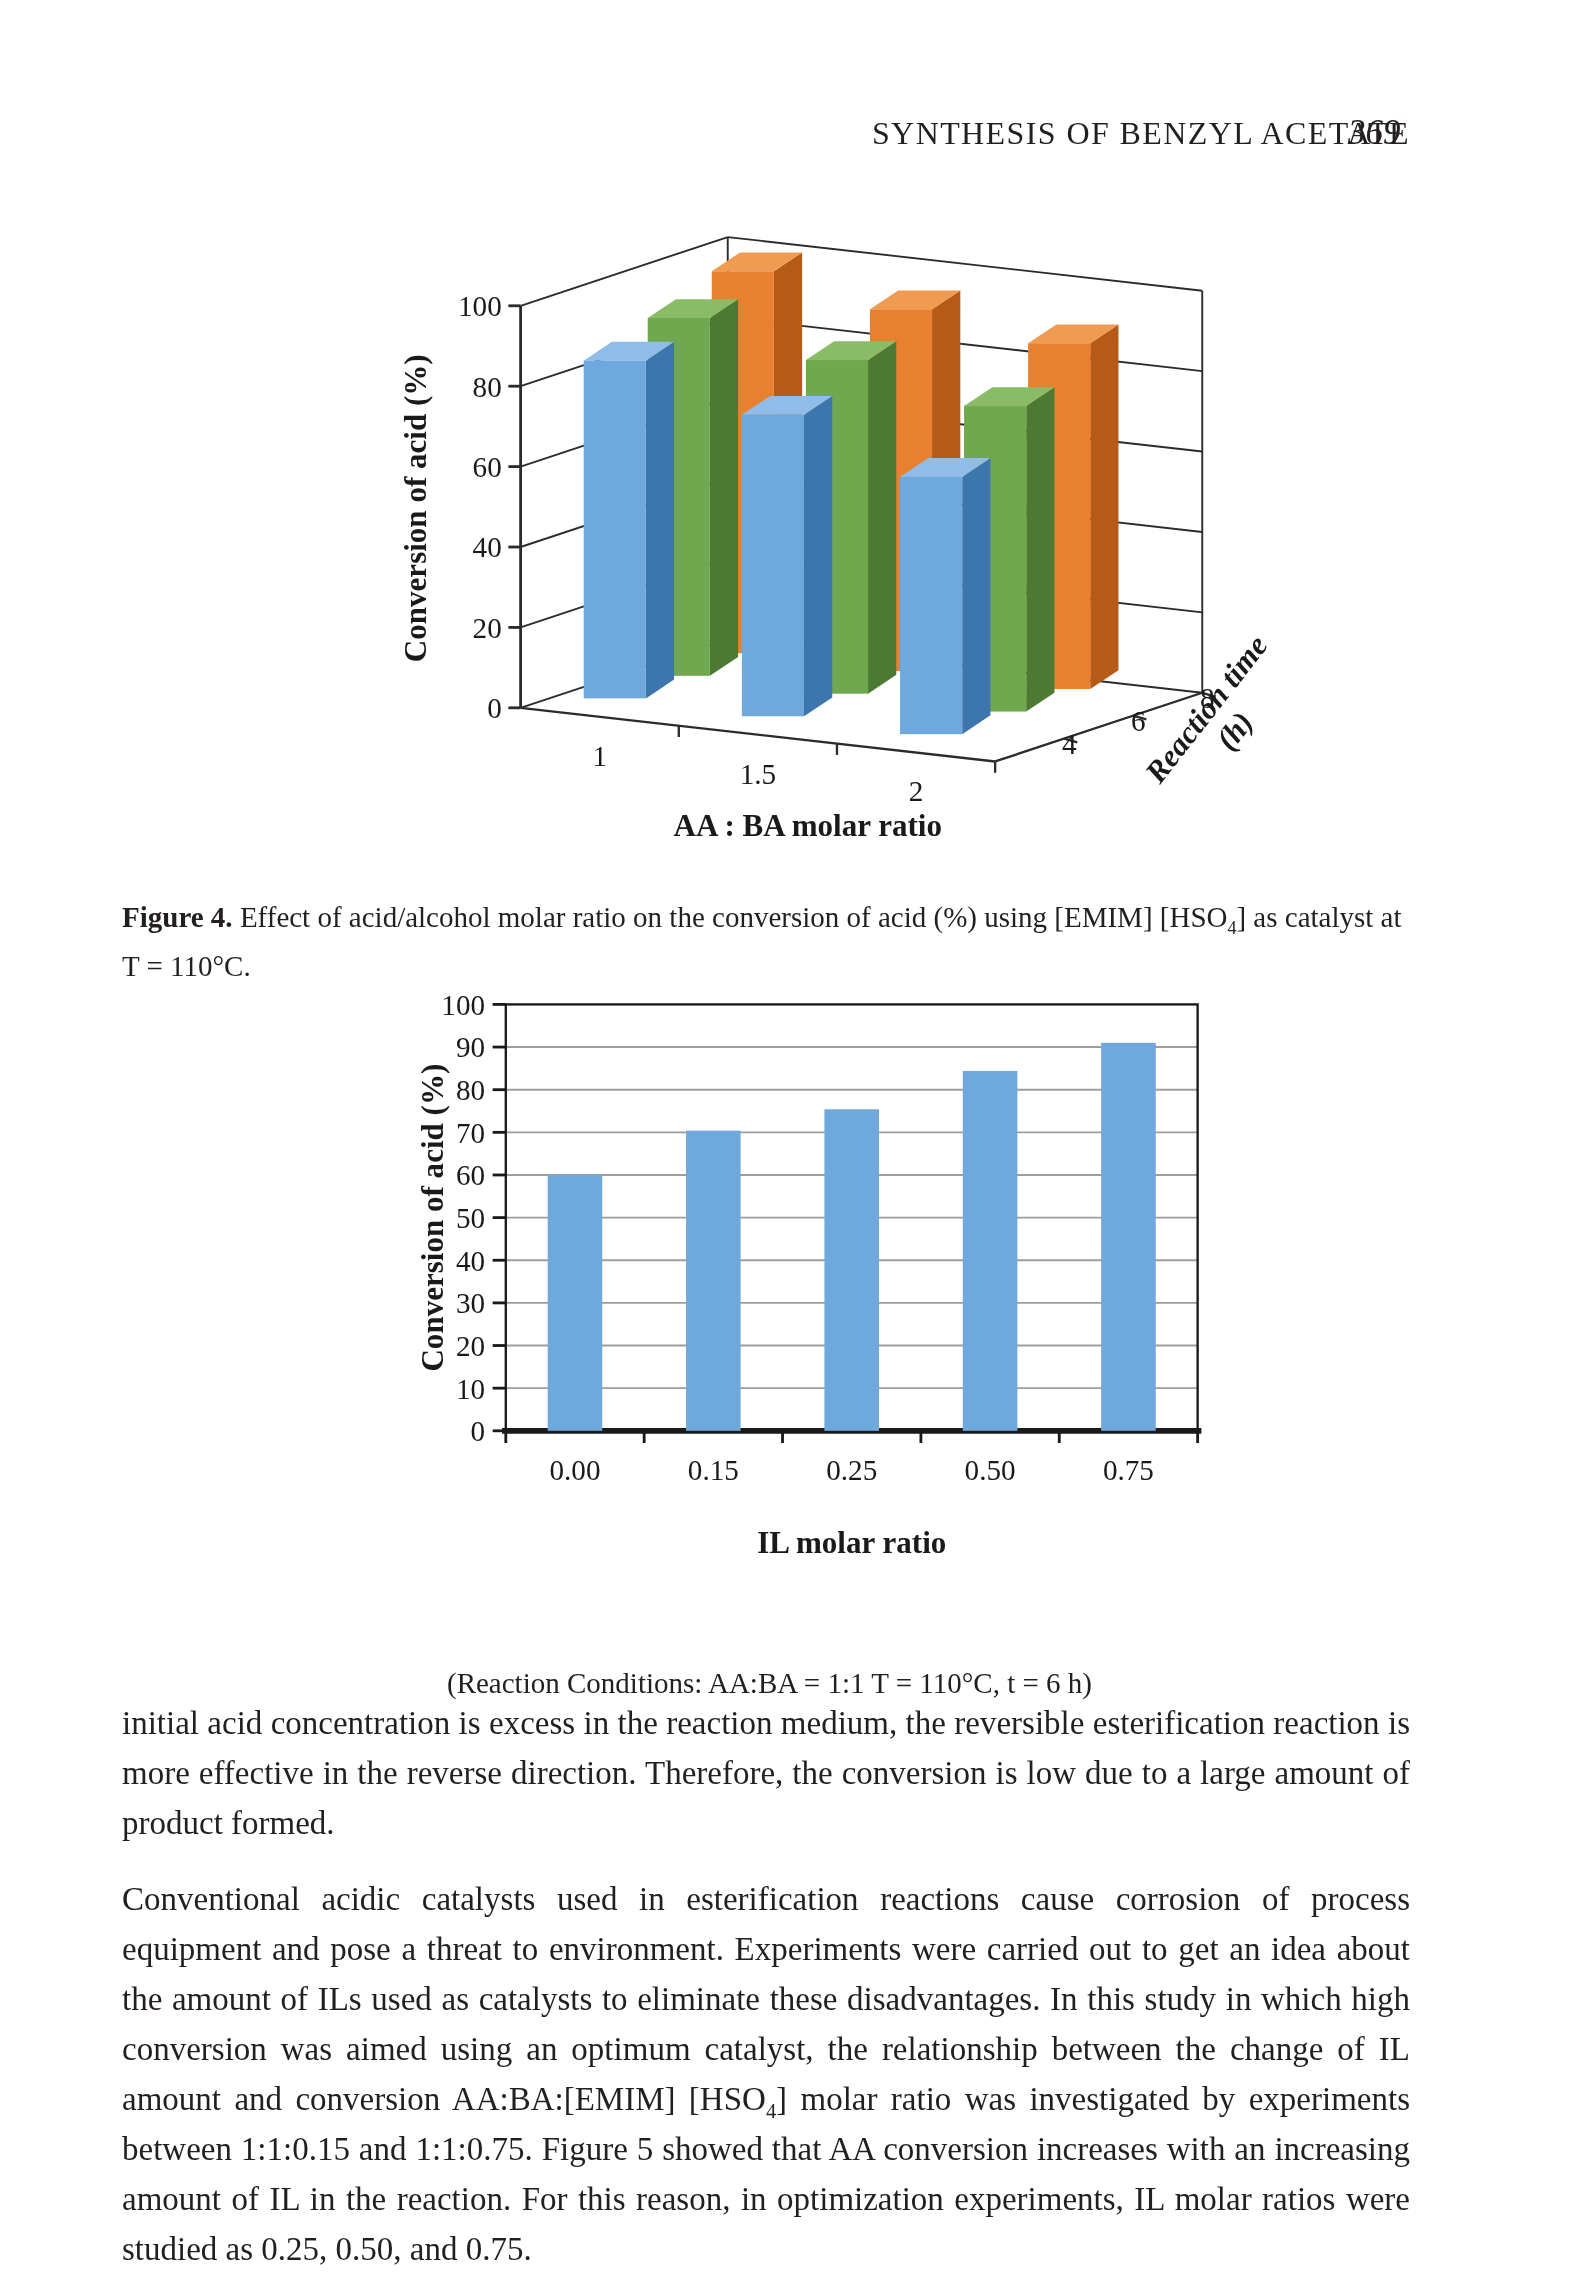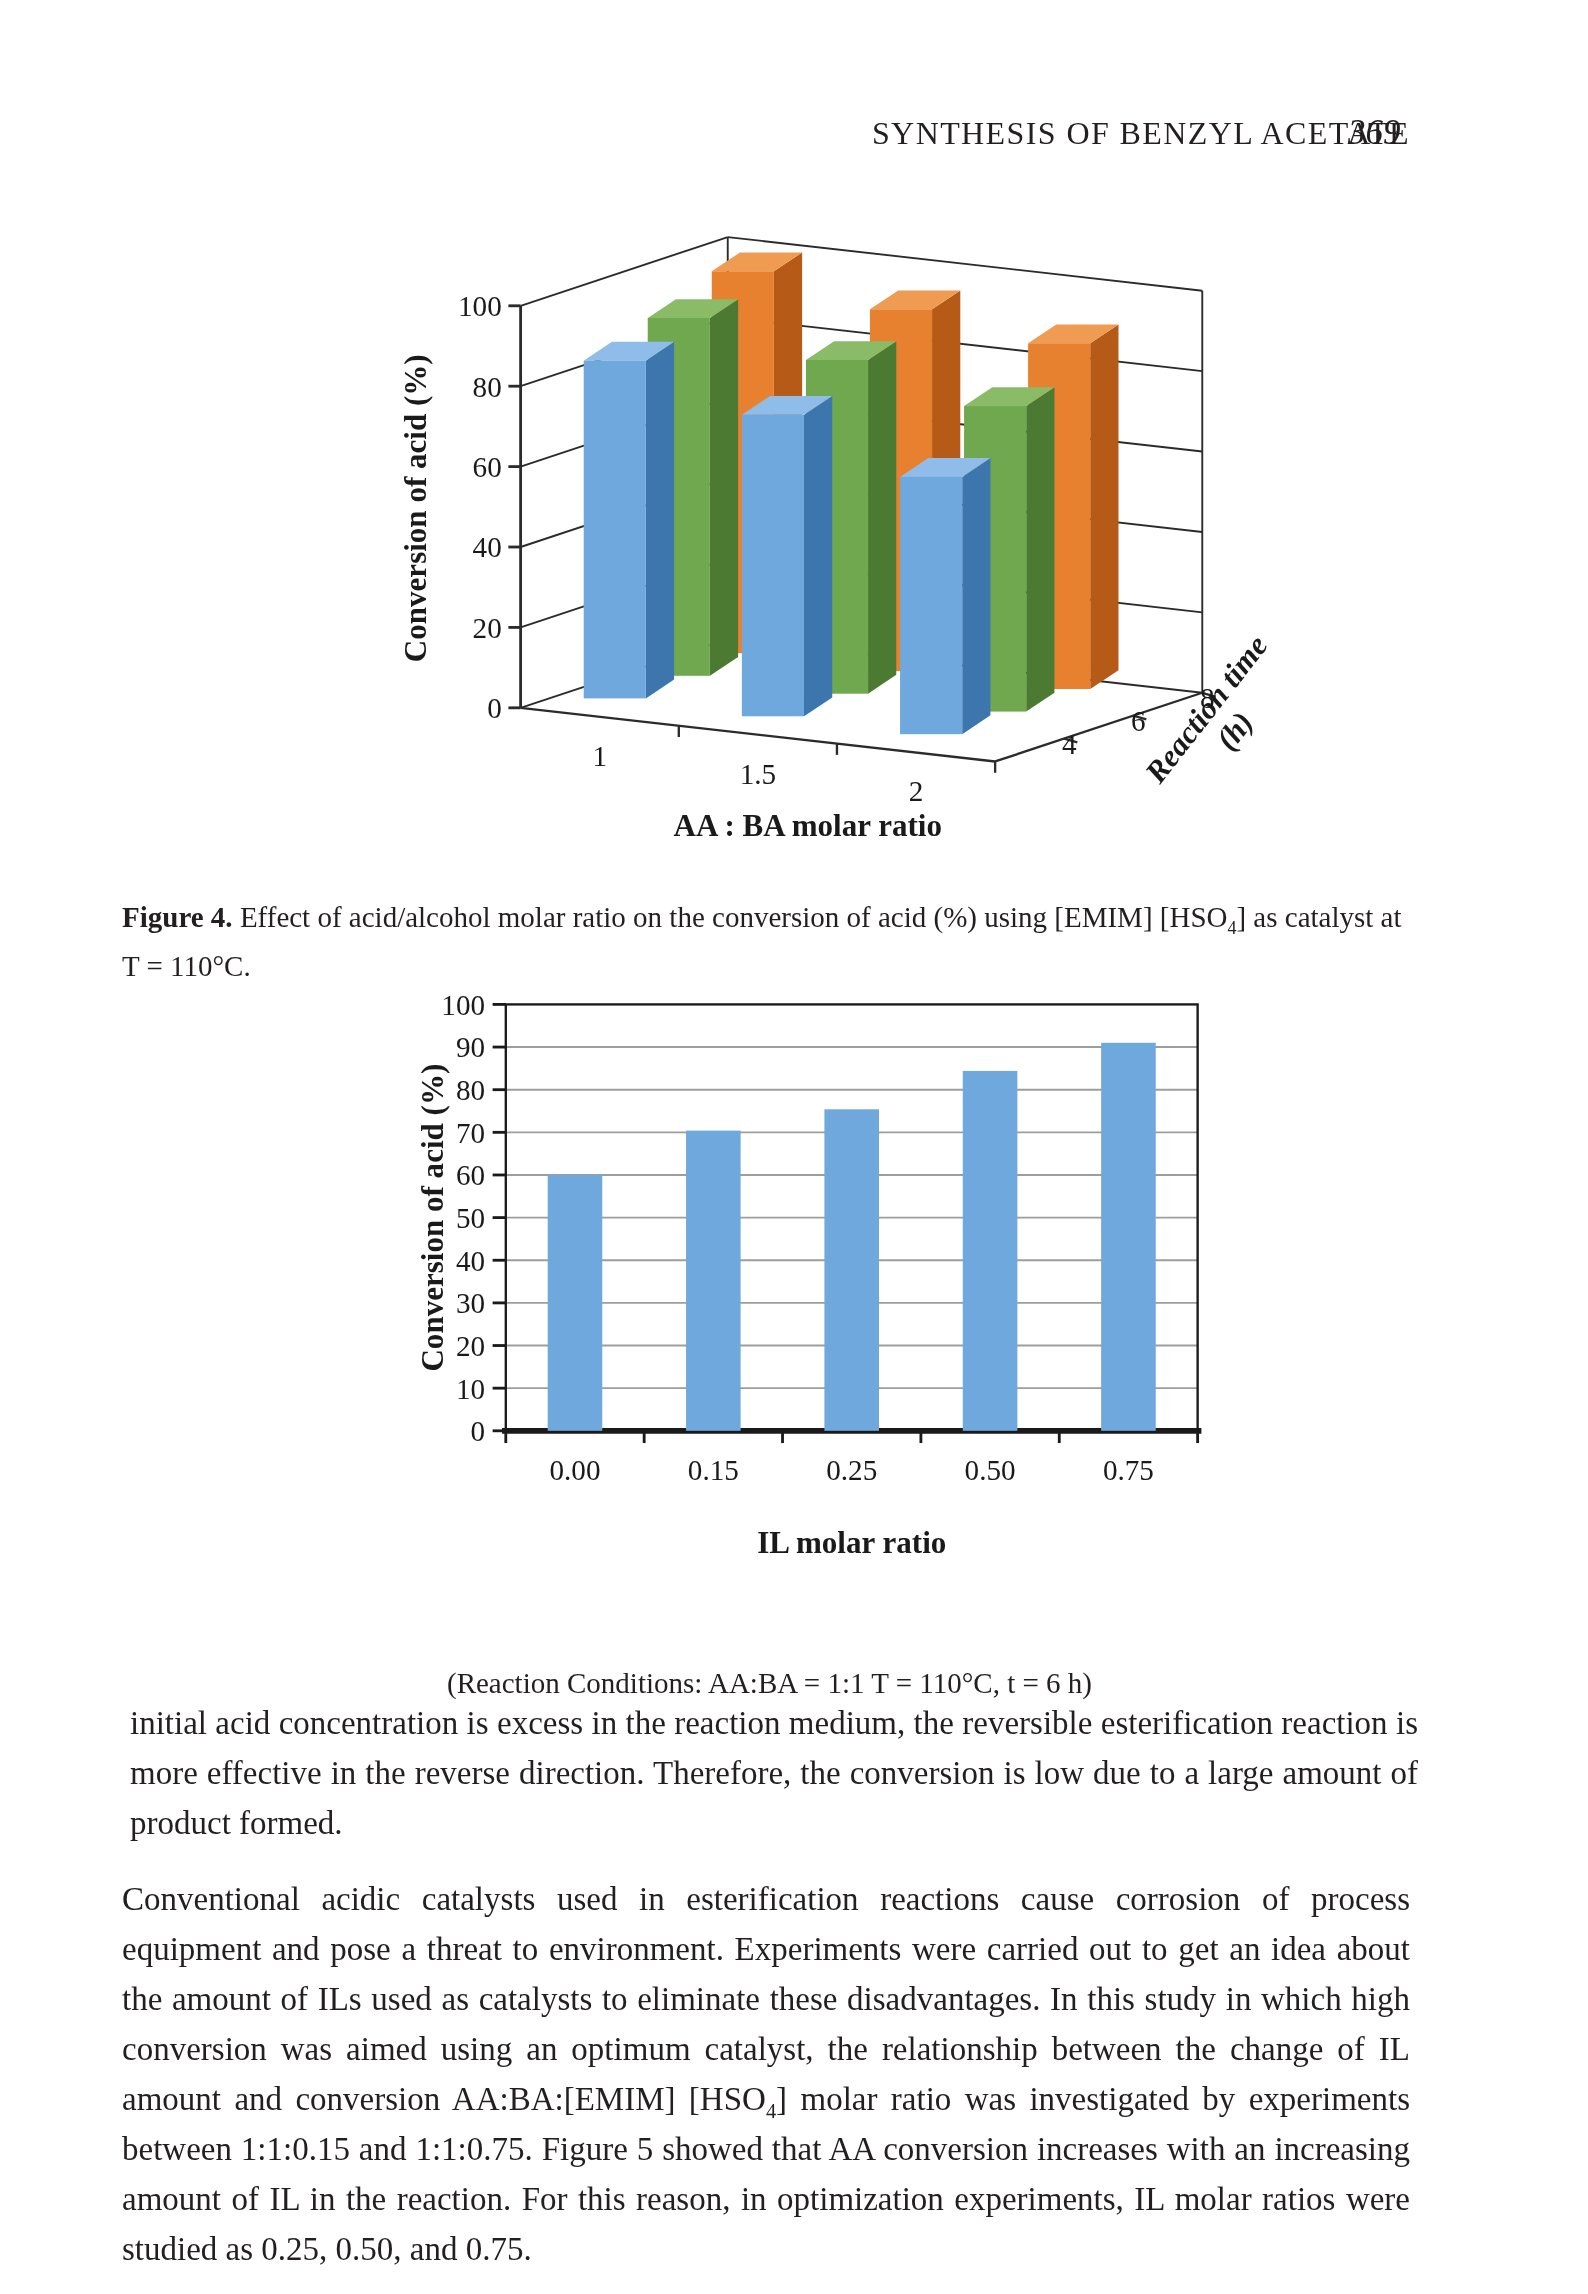--- a/index.html
+++ b/index.html
@@ -12,21 +12,21 @@
   svg text{font-family:"Liberation Serif", serif;fill:#1a1a1a;}
   .fig4-svg{position:absolute;left:273px;top:169px;}
   .fig5-svg{position:absolute;left:273px;top:979px;}
   .caption{position:absolute;left:122px;width:1295px;font-size:29px;line-height:49px;color:#231f20;}
   .caption b{font-weight:bold;}
   .cap4{top:864px;text-align:left;}
   .cap5{top:1578px;text-align:center;line-height:51px;}
   sub{font-size:0.62em;line-height:0;}
   .bodytext{position:absolute;left:122px;width:1288px;font-size:33px;line-height:50px;
         text-align:justify;color:#231f20;}
-  .p1{top:1665px;margin-left:8px;}
+  .p1{top:1665px;}
   .p2{top:1841px;}
 </style>
 </head>
 <body>
 
 <div class="page">
 
   <div class="running-head">
     <div class="running-title">SYNTHESIS OF BENZYL ACETATE</div>
     <div class="page-number">369</div>

